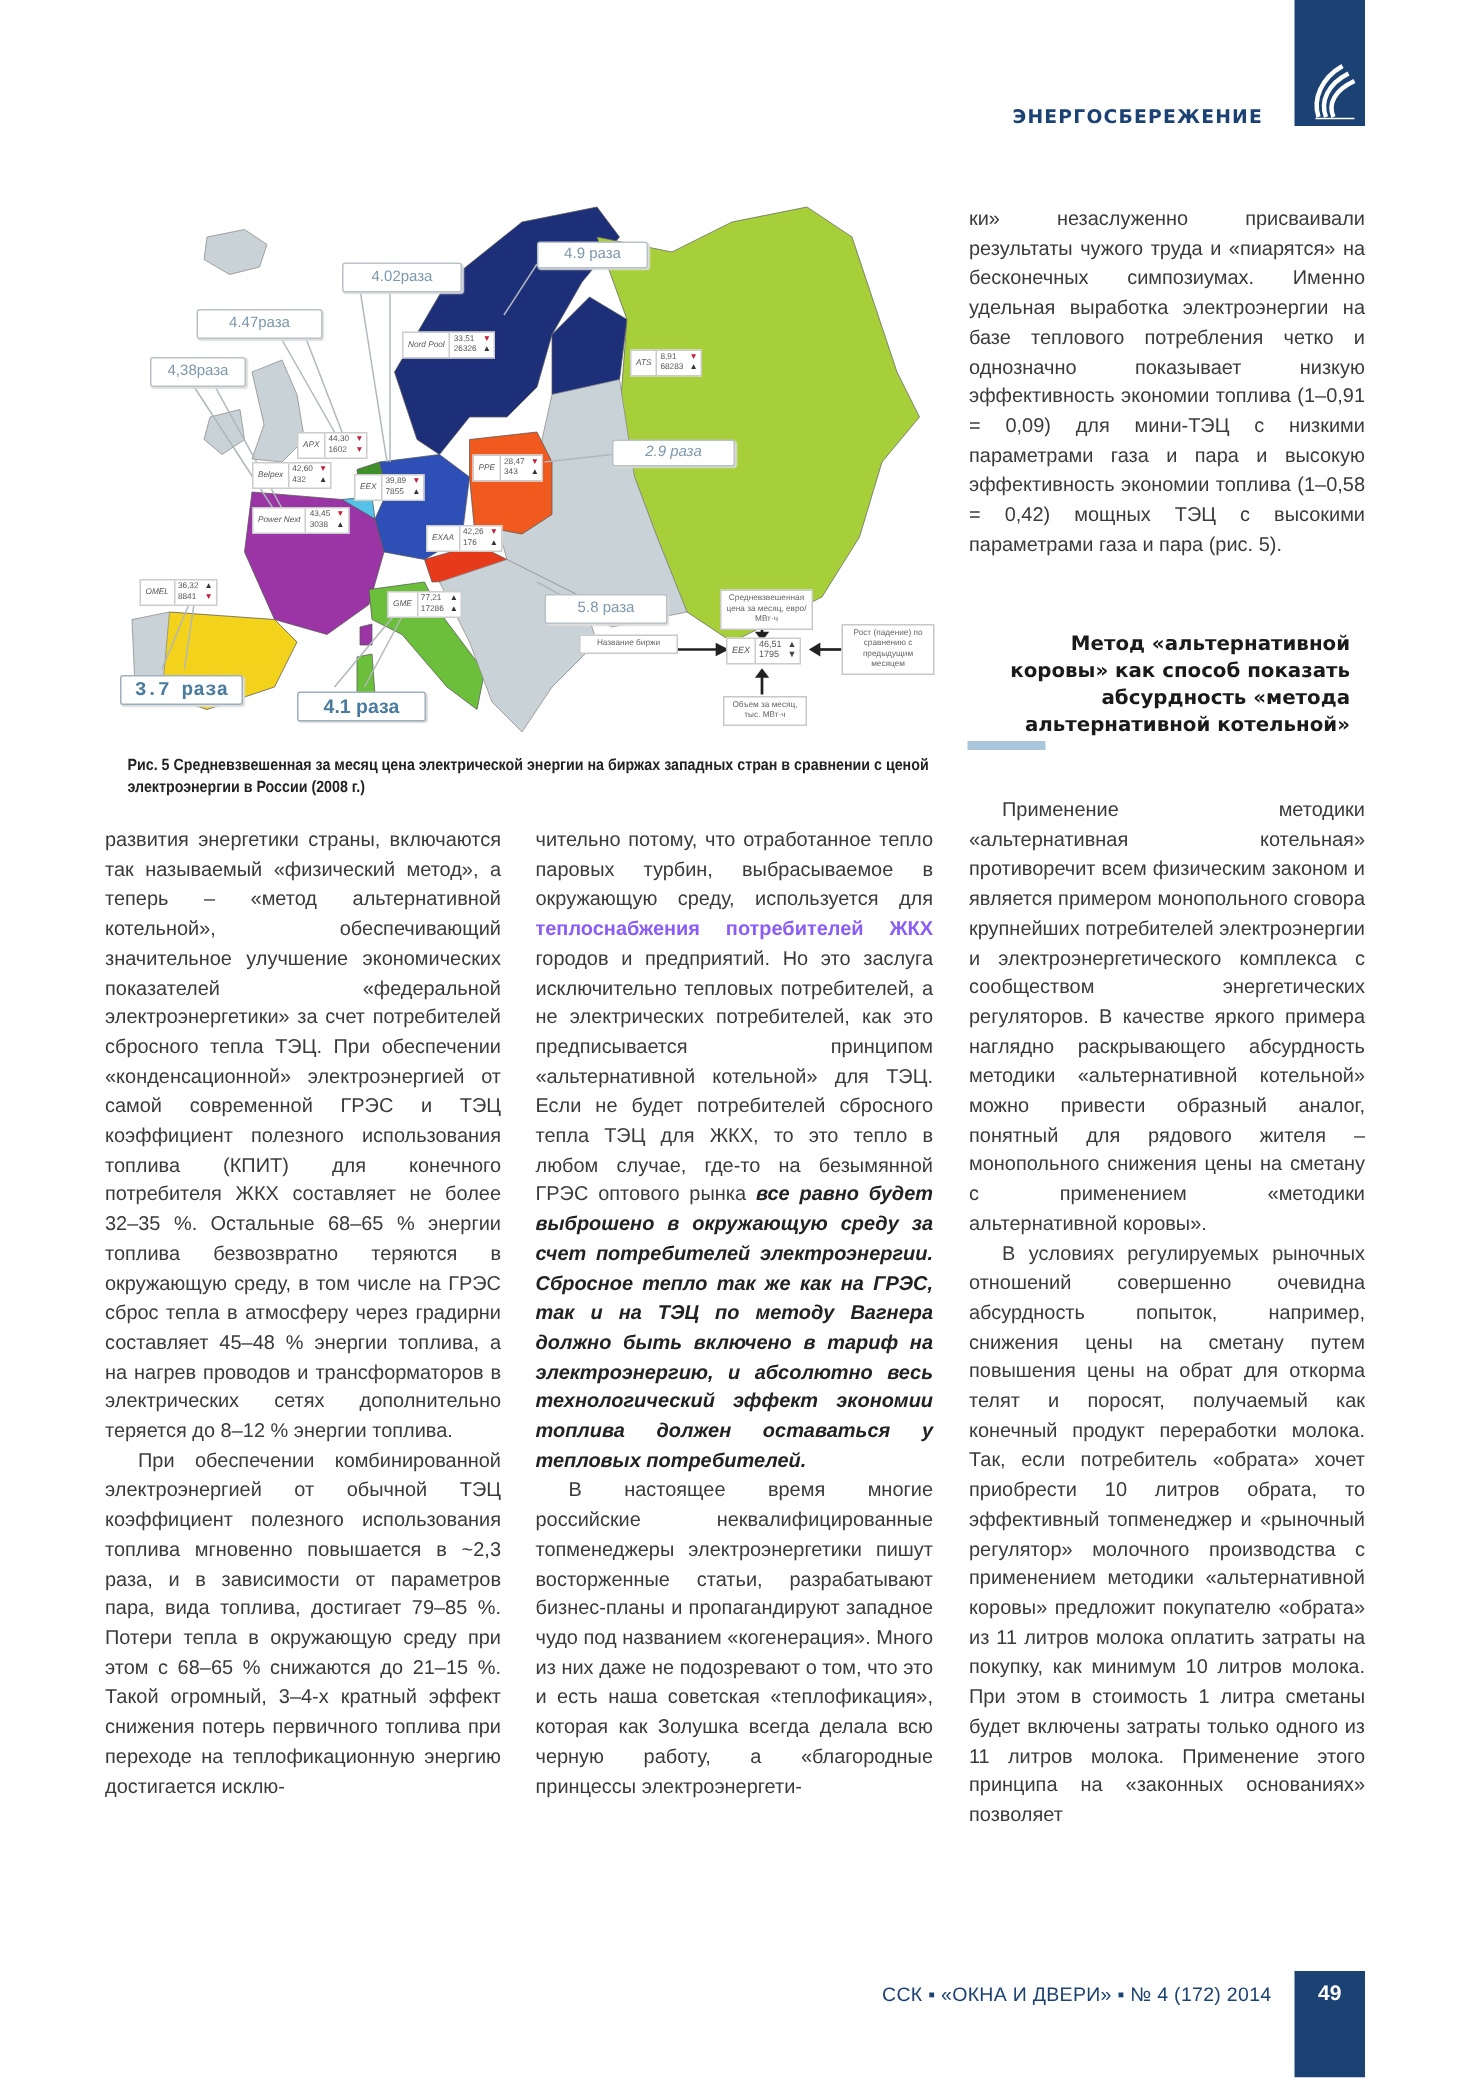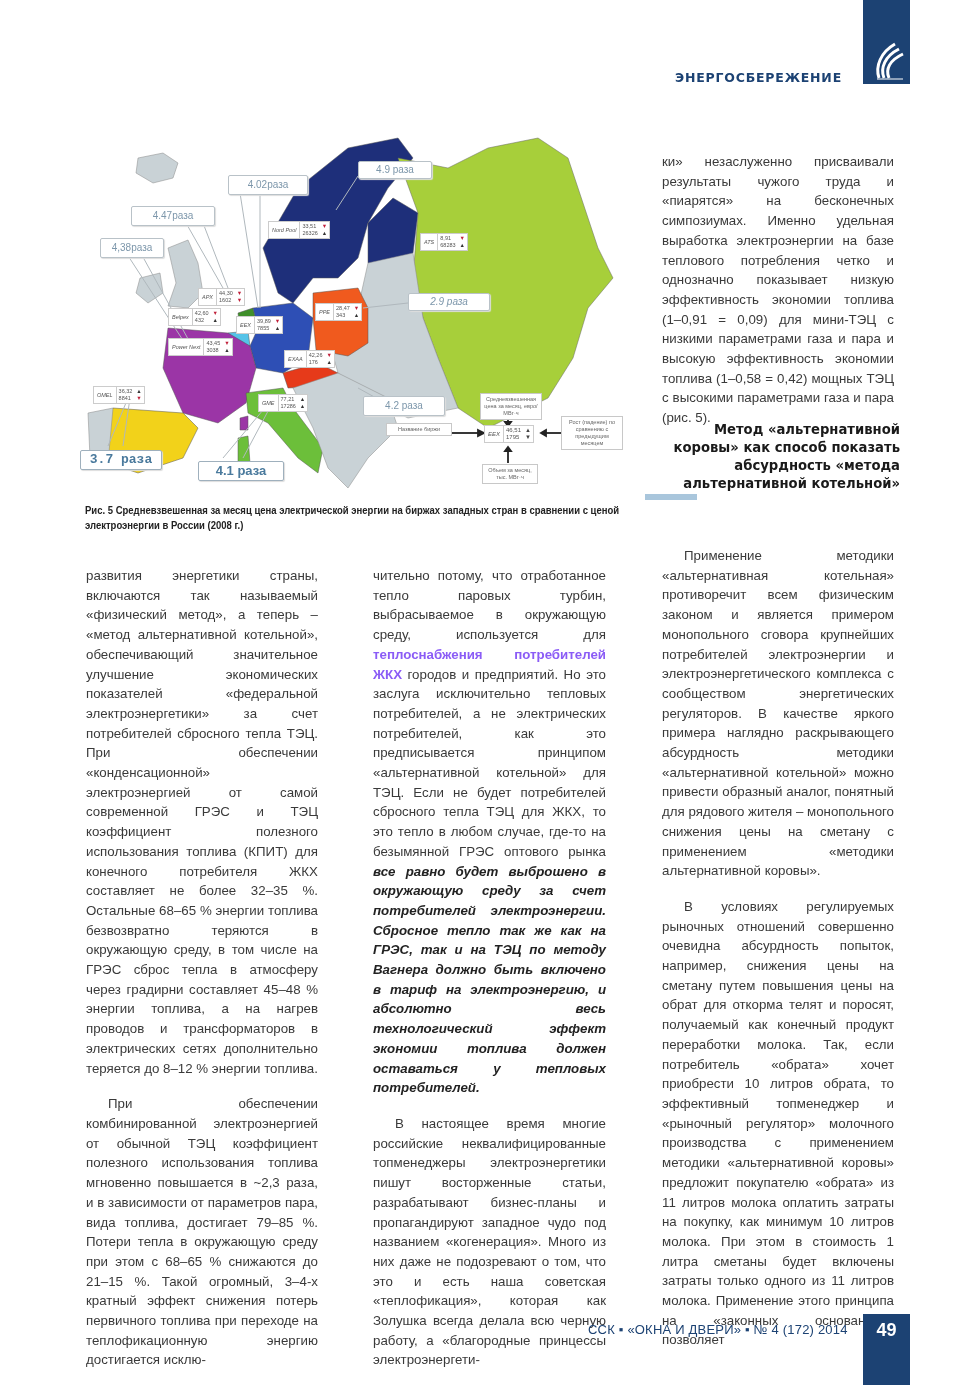--- a/index.html
+++ b/index.html
@@ -17,34 +17,34 @@
   .exch { position:absolute; background:#fff; border:1px solid #ccc; font-size:5.5px; color:#555;
           display:flex; line-height:7px; }
   .exch .nm { font-style:italic; padding:1px 3px; border-right:1px solid #ccc; display:flex; align-items:center; }
   .exch .vals { padding:1px 2px; }
   .exch .arrs { padding:1px 2px; color:#444; }
   .legend-box { position:absolute; background:#fff; border:1px solid #c8c8c8; font-size:5.5px; color:#666;
                 text-align:center; line-height:7px; padding:2px; }
   .caption { position:absolute; left:85px; top:503px; width:540px; font-family:"Liberation Sans", sans-serif;
              font-weight:bold; font-size:10.8px; line-height:15px; color:#222; transform:scaleX(0.88); transform-origin:left top; white-space:nowrap; }
   .col { position:absolute; font-size:13.3px; line-height:19.7px; text-align:justify; color:#3a3a3a; }
-  .col p { margin:16px; }
+  .col p { margin:0; }
   .col p.ind { text-indent:22px; }
   .col1 { left:70px; top:550px; width:264px; }
   .col2 { left:357px; top:550px; width:265px; }
   .col3 { left:646px; top:136px; width:264px; }
   .col3b { left:646px; top:530px; width:264px; }
   .bi { font-weight:bold; font-style:italic; color:#222; }
   .b { font-weight:bold; color:#8b5cf6; }
   .subhead { position:absolute; left:670px; top:421px; width:230px; font-family:"DejaVu Sans", sans-serif;
              font-weight:bold; font-size:13.2px; line-height:18px; color:#1a1a1a;text-align:right; }
   .subhead-bar { position:absolute; left:645px; top:494px; width:52px; height:6px; background:#a9c6dc; }
   .footer-text { position:absolute; left:588px; top:1322px; font-size:13px; color:#1c4273; letter-spacing:0.2px; }
   .page-tab { position:absolute; left:863px; top:1314px; width:47px; height:71px; background:#1c4273; }
-  .page-num { position:absolute; left:0; width:47px; top:6px; text-align:center; color:#fff; font-weight:bold; font-size:18px; }
+  .page-num { position:absolute; left:0; width:47px; top:6px; text-align:center; color:#fff; font-weight:bold; font-size:14px; }
 </style>
 </head>
 <body>
 
 <div class="tab-top">
   <svg width="36" height="42" viewBox="0 0 36 42">
     <path d="M10 40 C 6 28, 12 14, 26 6" stroke="#fff" stroke-width="3" fill="none"></path>
     <path d="M15 40 C 11 30, 16 18, 30 11" stroke="#fff" stroke-width="3" fill="none"></path>
     <path d="M20 40 C 16 31, 21 22, 34 16" stroke="#fff" stroke-width="3" fill="none"></path>
     <line x1="8" y1="41" x2="34" y2="41" stroke="#fff" stroke-width="1"></line>
@@ -113,21 +113,21 @@
       <line x1="493" y1="305" x2="478" y2="305"></line>
         <polygon points="478,302 473,305 478,308"></polygon>
     </g>
   </svg>
 
   <div class="callout" style="left:8px;top:110px;width:62px;height:18px;line-height:18px;margin-left:24px;">4,38раза</div>
   <div class="callout" style="left:63px;top:78px;width:82px;height:18px;line-height:18px;">4.47раза</div>
   <div class="callout" style="left:160px;top:47px;width:78px;height:18px;line-height:18px;">4.02раза</div>
   <div class="callout" style="left:290px;top:33px;width:72px;height:16px;line-height:16px;">4.9 раза</div>
   <div class="callout" style="left:340px;top:165px;width:80px;height:16px;line-height:16px;font-style:italic;">2.9 раза</div>
-  <div class="callout" style="left:295px;top:268px;width:80px;height:18px;line-height:18px;">4.2 раза</div>
+  <div class="callout" style="left:295px;top:268px;width:80px;height:18px;line-height:18px;">5.8 раза</div>
   <div class="callout big" style="left:12px;top:322px;width:80px;height:18px;line-height:18px;font-family:Liberation Mono, monospace;">3.7 раза</div>
   <div class="callout big" style="left:130px;top:333px;width:84px;height:18px;line-height:18px;">4.1 раза</div>
 
   <div class="exch" style="left:200px;top:93px;">
     <span class="nm">Nord Pool</span>
     <span class="vals"><span>33,51</span><br><span>26326</span></span>
     <span class="arrs"><span style="color:#c0203a">▼</span><br><span style="color:#333">▲</span></span>
   </div>
   <div class="exch" style="left:352px;top:105px;">
     <span class="nm">ATS</span>

